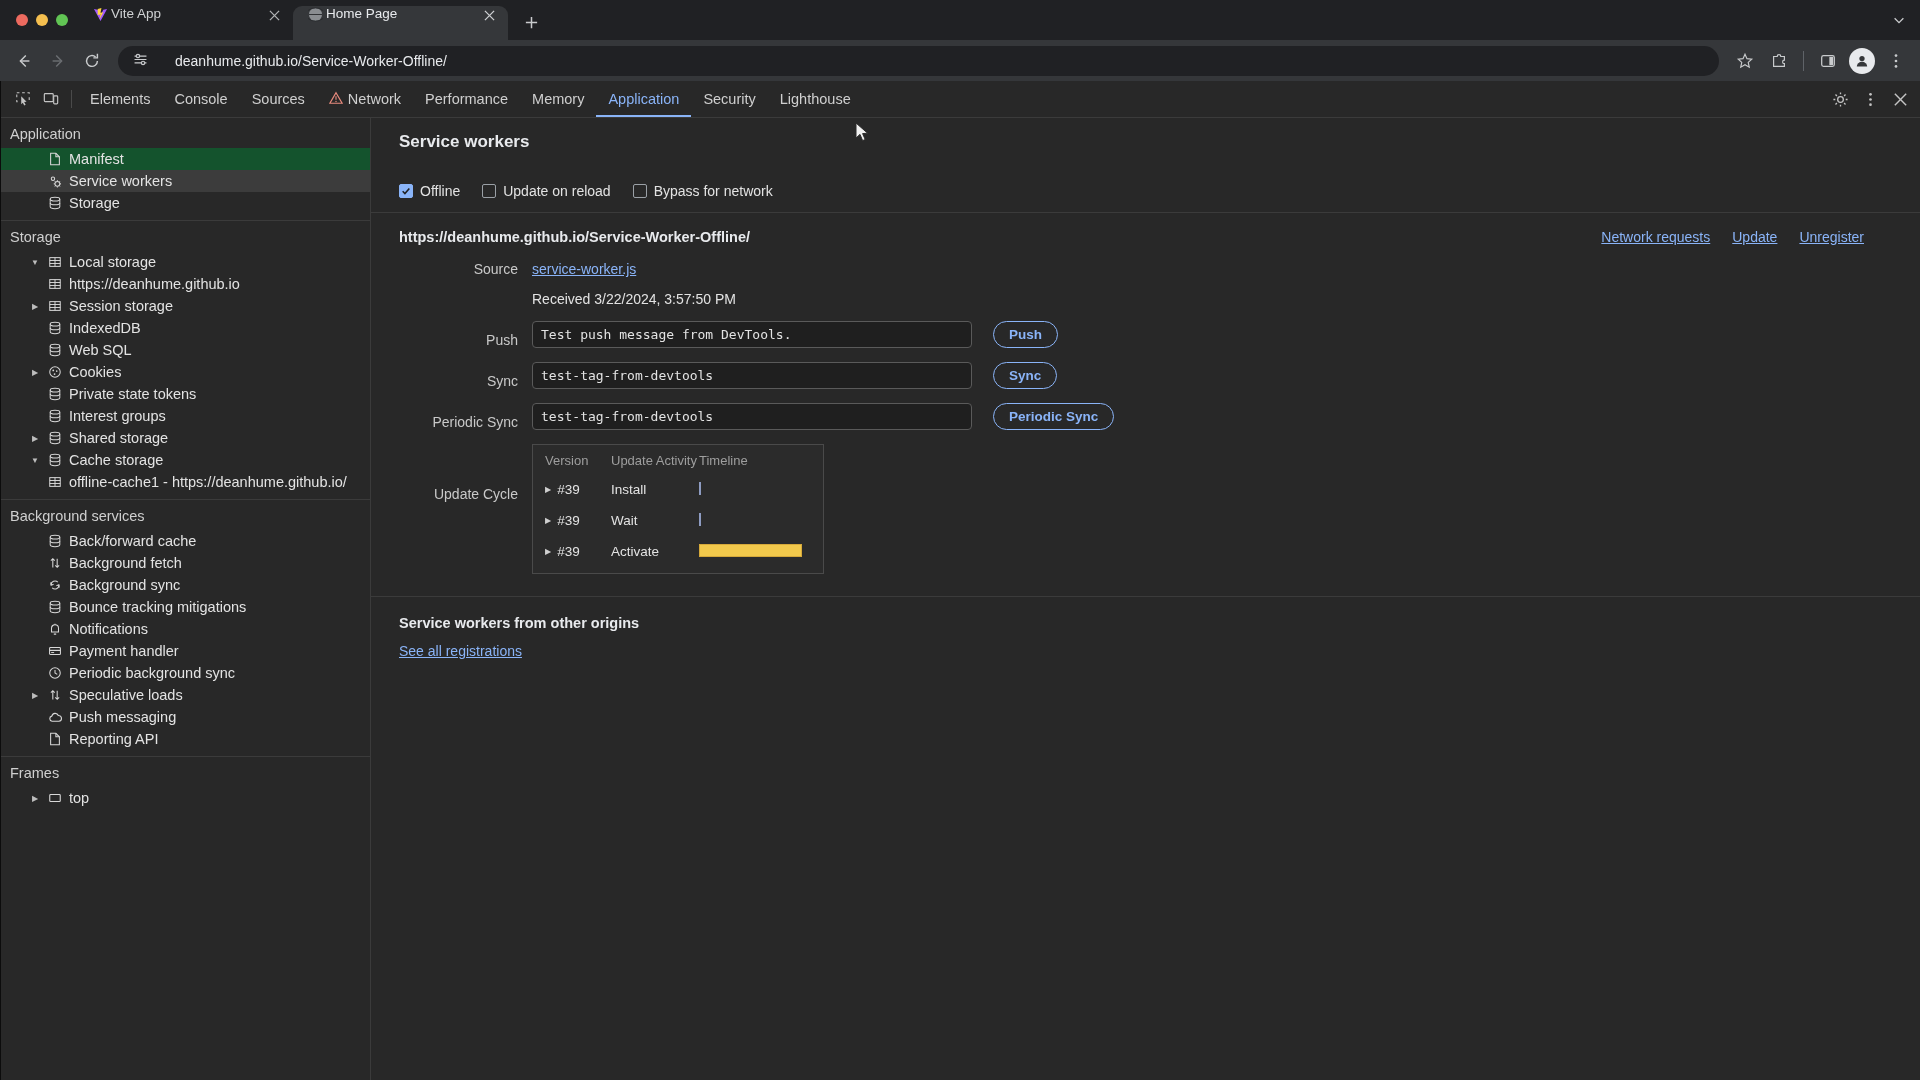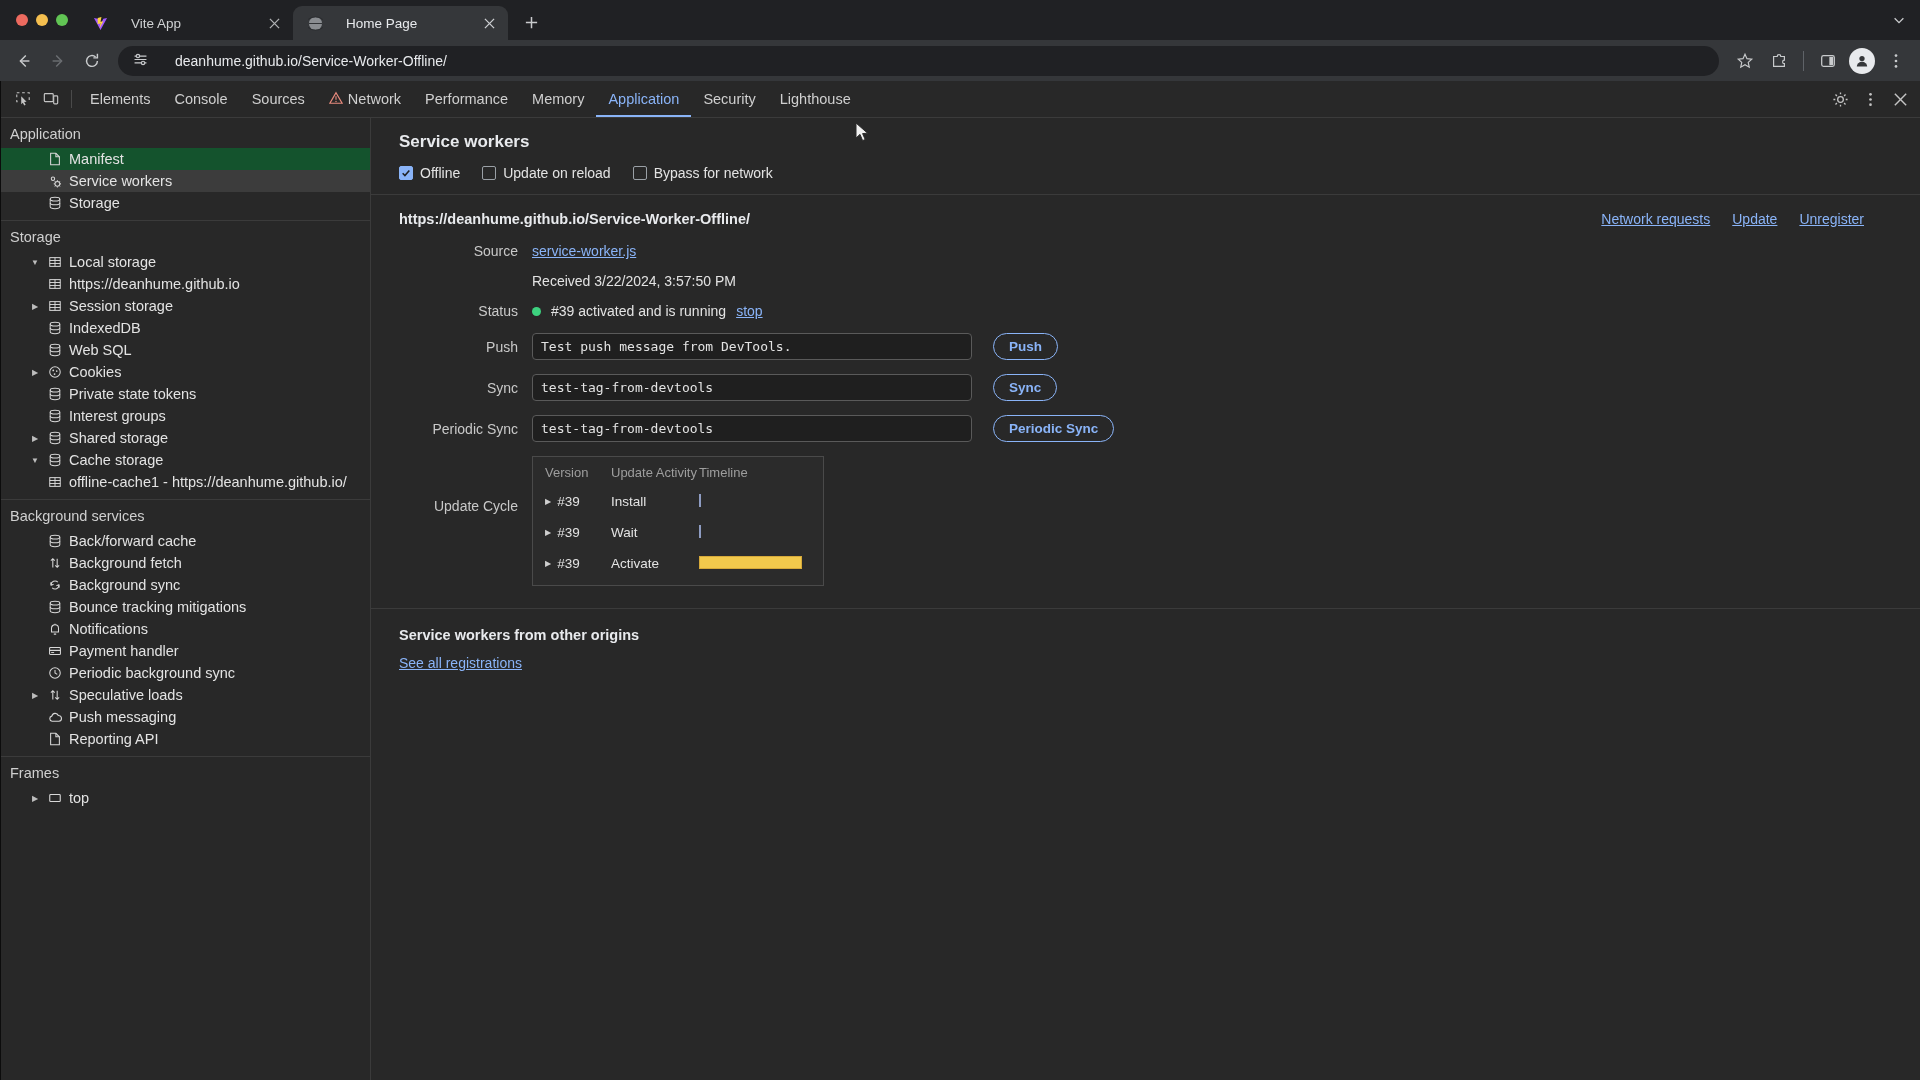--- a/index.html
+++ b/index.html
@@ -15,21 +15,21 @@
 
   .tabstrip {
     height: 40px; background:#202124; display:flex; align-items:flex-end;
     padding-left: 10px; position: relative; flex: 0 0 40px;
   }
   .traffic { display:flex; align-items:center; gap:8px; height:40px; padding: 0 10px 0 6px; }
   .dot { width:12px; height:12px; border-radius:50%; }
   .dot.red{background:#ed6a5f;} .dot.yellow{background:#f5bf4f;} .dot.green{background:#61c554;}
 
   .tab {
-    height: 34px; display:flex; align-items:center; gap:22px;
+    height: 34px; display:flex; gap:2px;
     padding: 0 10px 0 14px; border-radius: 9px 9px 0 0;
     min-width: 215px; max-width: 215px; position: relative;
     color:#cfd1d3; font-size: 13.5px;
   }
   .tab.active { background:#35373a; color:#e8eaed; }
   .tab-title { flex:1; white-space:nowrap; overflow:hidden; text-overflow:ellipsis; }
   .tab-close { width:18px; height:18px; display:flex; align-items:center; justify-content:center; border-radius:50%; opacity:.85;}
   .favicon { width:17px; height:17px; display:flex; align-items:center; justify-content:center; flex:0 0 17px;}
   .newtab { width:30px; height:30px; display:flex; align-items:center; justify-content:center; margin-left:8px; margin-bottom:3px; color:#c9cbcd; font-size:19px;}
   .chev-right { position:absolute; right:10px; top:9px; color:#c9cbcd; width:22px;height:22px; display:flex;align-items:center;justify-content:center;}
@@ -94,34 +94,34 @@
   .sb-item.hover { background:#14532d; }
   .sb-arrow { width:12px; flex:0 0 12px; display:flex; align-items:center; justify-content:center; color:#bdbdbd; font-size:8px;}
   .sb-ico { width:16px; flex:0 0 16px; display:flex; align-items:center; justify-content:center; color:#d8d8d8;}
   .indent-2 { padding-left: 28px; }
   .indent-3 { padding-left: 46px; }
 
   
   .dt-content { flex:1; background:#282828; overflow:hidden; min-width:0; }
   .sw-header { padding: 14px 0 0 28px; }
   .sw-title { font-size:17px; color:#e8eaed; font-weight:bold; }
-  .sw-checks { display:flex; align-items:center; gap:22px; margin-top:13px; padding-bottom:13px; }
+  .sw-checks { display:flex; align-items:center; gap:22px; margin-top:31px; padding-bottom:13px; }
   .chk-wrap { display:flex; align-items:center; gap:7px; font-size:14px; color:#e3e3e3;}
   .chk { width:14px;height:14px;border-radius:2px;border:1px solid #9aa0a6; background:transparent; display:flex;align-items:center;justify-content:center;}
   .chk.checked { background:#8ab4f8; border-color:#8ab4f8;}
   .sw-divider { height:1px; background:#3b3b3b; }
 
   .sw-reg { padding: 16px 28px 0 28px; position:relative;}
   .reg-top { display:flex; justify-content:space-between; align-items:baseline; }
   .reg-origin { font-size:14.5px; color:#e8eaed; font-weight:bold; }
   .reg-actions { display:flex; gap:22px; padding-right: 28px;}
   .lnk { color:#8ab4f8; font-size:14px; text-decoration:underline; }
 
   .rows { margin-top: 16px; }
-  .row { display:flex; align-items:center; margin-bottom: 14px; }
+  .row { display:flex; align-items:flex-end; margin-bottom: 14px; }
   .row-label { width: 133px; flex:0 0 133px; text-align:right; font-size:14px; color:#c9c9c9; padding-right: 14px;}
   .row-val { font-size:14px; color:#e3e3e3; display:flex; align-items:center; gap:10px;}
   .status-dot { width:9px; height:9px; border-radius:50%; background:#3dd27f; display:inline-block;}
   .sw-input {
     width: 440px; height: 27px; background:#1f1f1f; border:1px solid #5a5a5a; border-radius:4px;
     color:#e3e3e3; font-family:"DejaVu Sans Mono", monospace; font-size:13px; padding: 0 8px;
   }
   .sw-btn {
     height: 27px; border:1px solid #8ab4f8; background:transparent; color:#8ab4f8;
     border-radius:14px; padding: 0 15px; font-size:13.5px; font-weight:bold; margin-left:11px;
@@ -688,28 +688,20 @@
               <div class="row">
                 <div class="row-label">Source</div>
                 <div class="row-val">
                     <a class="lnk">service-worker.js</a>
                   </div>
               </div>
               <div class="row">
                 <div class="row-label"></div>
                 <div class="row-val">Received 3/22/2024, 3:57:50 PM</div>
               </div>
-              <div class="row">
-                <div class="row-label">Status</div>
-                <div class="row-val">
-                  <span class="status-dot" style="background: rgb(61, 210, 127);"></span>
-                  <span>#39 activated and is running</span>
-                  <a class="lnk">stop</a>
-                </div>
-              </div>
 
               <div class="row">
                 <div class="row-label">Push</div>
                 <div class="row-val">
                   <input class="sw-input" value="Test push message from DevTools." style="">
                   <button class="sw-btn">Push</button>
                 </div>
               </div>
 
               <div class="row">

